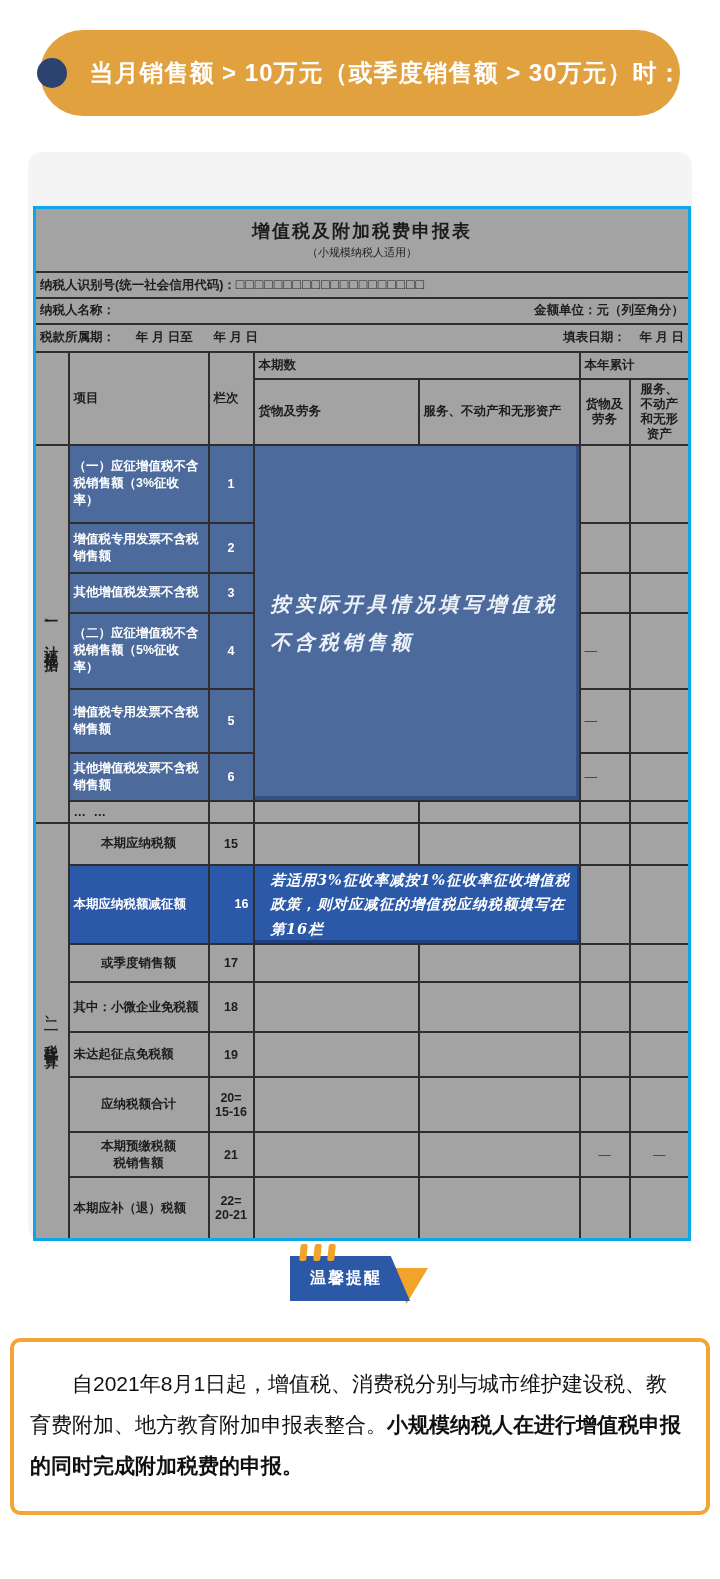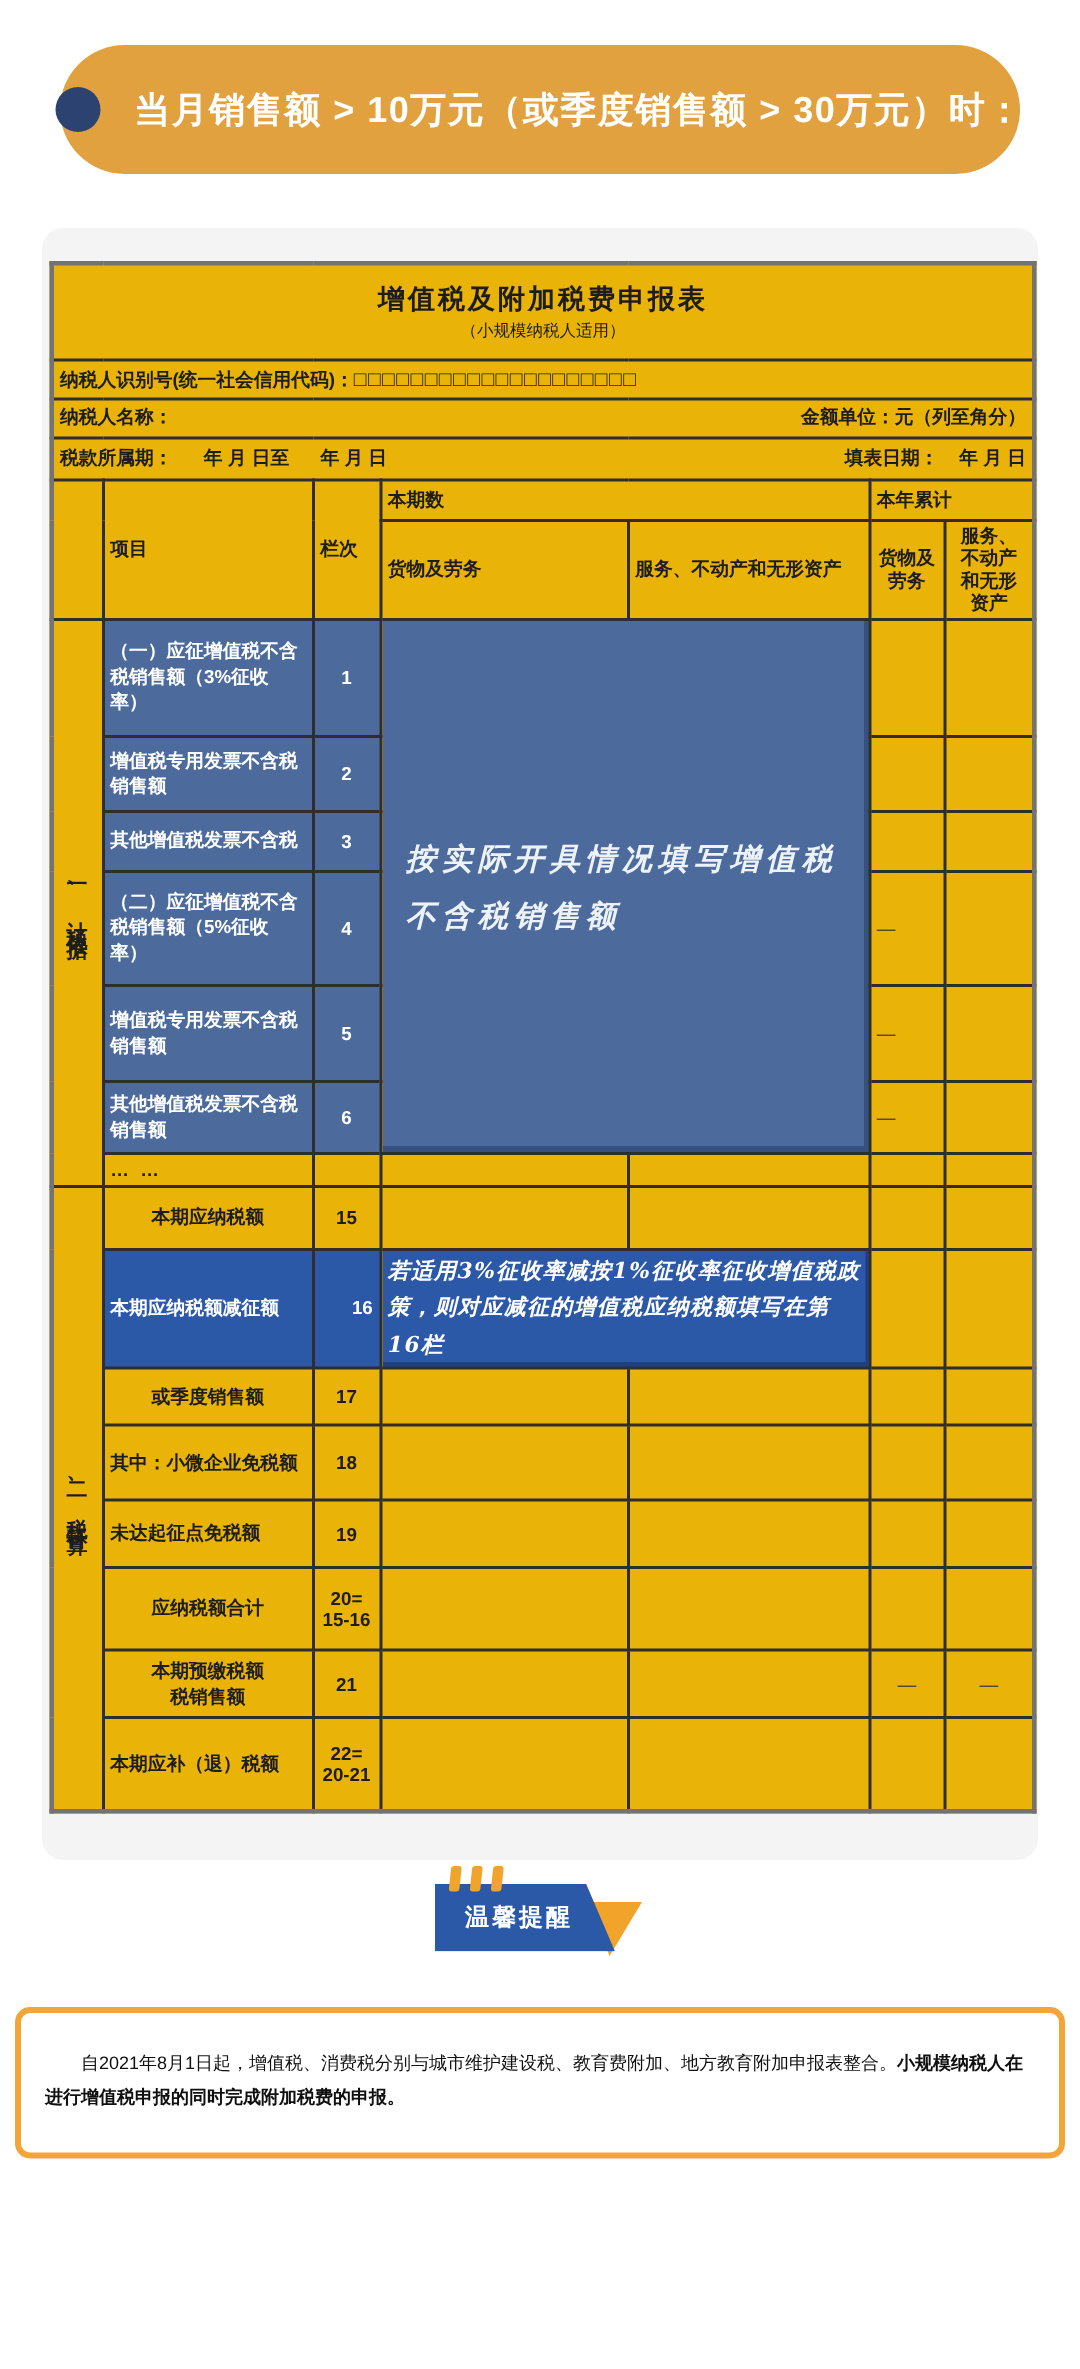--- a/index.html
+++ b/index.html
@@ -9,22 +9,22 @@
   
   .banner { position:absolute; left:40px; top:30px; width:640px; height:86px; background:#E2A13F;
             border-radius:46px; display:flex; align-items:center; justify-content:center; gap:22px; }
   .banner-dot { width:30px; height:30px; border-radius:50%; background:#2C4372; flex:0 0 auto; }
   .banner-text { color:#ffffff; font-size:24px; font-weight:bold; letter-spacing:1px; white-space:nowrap; }
 
   
   .card { position:absolute; left:28px; top:152px; width:664px; height:1088px; background:#F4F4F5; border-radius:14px; }
 
   
-  table.form { position:absolute; left:33px; top:174px; width:655px; border-collapse:collapse; background:#eab308;
-               table-layout:fixed; border:3px solid #737373; }
+  table.form { position:absolute; left:33px; top:206px; width:655px; border-collapse:collapse; background:#a3a3a3;
+               table-layout:fixed; border:3px solid #0ea5e9; }
   table.form td { border:2px solid #2e2e2e; padding:2px 4px; font-size:12.5px; vertical-align:middle; overflow:hidden; }
 
   .title-cell { text-align:center; }
   .form-title { font-size:18px; font-weight:bold; letter-spacing:2px; }
   .form-subtitle { font-size:11px; margin-top:2px; }
 
   .meta { font-weight:bold; font-size:13.5px; }
   .meta-flex { display:flex; justify-content:space-between; align-items:center; }
   .pre { white-space:pre; }
   .boxes { font-size:14px; letter-spacing:1px; font-weight:normal; }
@@ -43,21 +43,21 @@
 
   .blue-label { background:#4C6B9C; color:#ffffff; font-weight:bold; text-align:left; padding:4px 4px 4px 7px; line-height:1.35; }
   .blue-no { background:#4C6B9C; color:#ffffff; font-weight:bold; text-align:center; font-size:14px; }
   .overlay-cell { background:#4C6B9C; color:#EDF2F9; padding:8px 16px; box-shadow:inset -3px -4px 0 rgba(15,35,75,.35); }
   .hand { font-family:"DejaVu Serif",serif; font-style:italic; font-weight:bold; }
   .overlay-cell .hand { font-size:20px; letter-spacing:4px; line-height:1.9; text-align:left; max-width:292px; margin:0 auto; }
 
   .hl-label { background:#2C58A8; color:#ffffff; font-weight:bold; text-align:left; padding:4px 4px 4px 7px; line-height:1.4; }
   .hl-no { background:#2C58A8; color:#ffffff; font-weight:bold; text-align:right; font-size:14px; }
   .note16 { background:#2C58A8; color:#ffffff; padding:5px 12px; box-shadow:inset -2px -3px 0 rgba(10,30,70,.4); }
-  .note16 .hand { font-size:14.5px; line-height:1.7; letter-spacing:1px; text-align:left; }
+  .note16 .hand { font-size:14.5px; line-height:1.7; letter-spacing:1px; text-align:left;margin-left:12px; }
 
   .ell { text-align:left; padding-left:10px; font-weight:bold; font-size:11px; letter-spacing:2px; }
   .dash-bl { vertical-align:bottom; text-align:left; padding:0 0 1px 1px; color:#3c3c3c; font-size:13px; }
   .dash-c { text-align:center; color:#3c3c3c; font-size:13px; }
   .thick-top td { border-top:3px solid #2a2a2a; }
 
   
   .badge { position:absolute; left:0; right:0; top:1244px; height:72px; display:flex; justify-content:center; }
   .badge-wrap { position:relative; width:140px; height:72px; }
   .badge-flag { position:absolute; left:0; top:12px; width:120px; height:45px; background:#2C58A8; z-index:2;
@@ -65,21 +65,21 @@
                 display:flex; align-items:center; justify-content:center;
                 color:#ffffff; font-weight:bold; font-size:16px; letter-spacing:2px; padding-right:8px; }
   .badge-tri { position:absolute; right:2px; top:24px; width:36px; height:36px; background:#F2A32A; z-index:1;
                clip-path:polygon(0 0, 100% 0, 40% 100%); }
   .badge-bars { position:absolute; left:10px; top:0; z-index:3; display:flex; gap:7px; transform:skewX(-6deg); }
   .badge-bars span { width:7px; height:17px; background:#F2A32A; border-radius:2px; display:block; }
 
   
   .note { position:absolute; left:10px; top:1338px; width:700px; background:#ffffff;
           border:4px solid #F2A637; border-radius:10px; padding:22px 18px 24px 16px;
-          font-size:12px; line-height:1.95; color:#101010; }
+          font-size:21px; line-height:1.95; color:#101010; }
   .note p { margin:0; text-indent:2em; }
   .note .bold { font-weight:bold; }
 </style>
 </head>
 <body>
 
 <div class="page">
 
   <div class="banner">
     <div class="banner-dot"></div>

